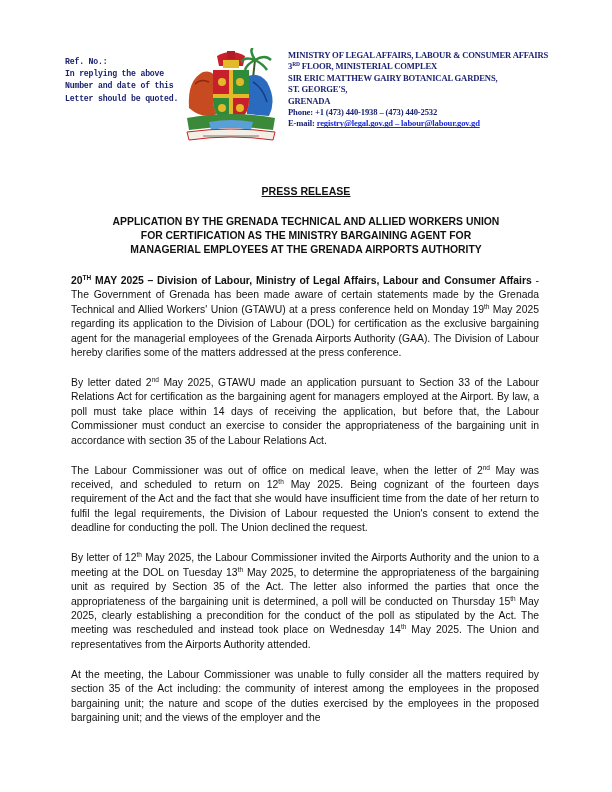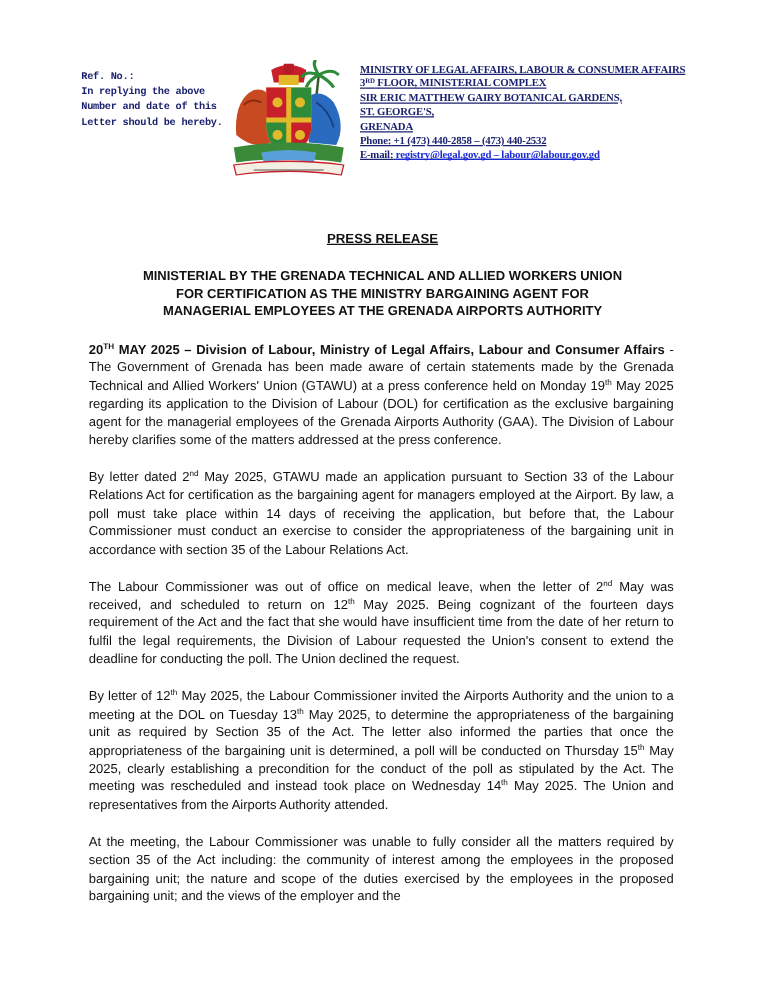--- a/index.html
+++ b/index.html
@@ -9,21 +9,21 @@
   .ref-block { position: absolute; left: 65px; top: 56px; width: 115px;
     font-family: "Liberation Serif", serif; font-weight: bold; color: #1b2270;
     font-size: 8.2px; line-height: 12.2px; letter-spacing: -0.2px; }
   .ref-block div { white-space: nowrap; font-family: Liberation Mono, monospace; }
 
   .crest { position: absolute; left: 183px; top: 48px; width: 96px; height: 100px; }
 
   .ministry { position: absolute; left: 288px; top: 50px; width: 300px;
     font-family: "Liberation Serif", serif; font-weight: bold; color: #1b2270;
     font-size: 8.6px; line-height: 11.4px; letter-spacing: -0.15px; }
-  .ministry div { white-space: nowrap; text-decoration: underline; }
+  .ministry div { white-space: nowrap; }
   .ministry sup { font-size: 5.5px; vertical-align: 3px; line-height: 0; }
   .ministry a { color: #1a2bd6; text-decoration: underline; }
 
   .press-title { position: absolute; left: 0; width: 612px; top: 185px; text-align: center;
     font-family: "Liberation Sans", sans-serif; font-weight: bold; font-size: 10.6px;
     text-decoration: underline; color: #111; }
 
   .headline { position: absolute; left: 40px; width: 532px; top: 215px; text-align: center;
     font-family: "Liberation Sans", sans-serif; font-weight: bold; font-size: 10.4px;
     line-height: 14px; color: #111; }
@@ -38,21 +38,21 @@
 </style>
 </head>
 <body>
 
 <div class="page">
 
   <div class="ref-block">
     <div>Ref. No.:</div>
     <div>In replying the above</div>
     <div>Number and date of this</div>
-    <div>Letter should be hereby.</div>
+    <div>Letter should be quoted.</div>
   </div>
 
   <svg class="crest" viewBox="0 0 96 100">
 
     <path d="M34 8 Q48 0 62 8 L60 18 L36 18 Z" fill="#c8202a"></path>
     <rect x="40" y="12" width="16" height="8" fill="#e3b92a"></rect>
     <rect x="44" y="3" width="8" height="8" fill="#b31b26"></rect>
 
     <path d="M70 30 L72 12" stroke="#3a5a2a" stroke-width="2"></path>
     <path d="M72 12 Q62 8 58 14 M72 12 Q82 6 88 12 M72 12 Q66 2 70 0 M72 12 Q80 16 84 22 M72 12 Q64 16 62 22" stroke="#2e8b3a" stroke-width="2.5" fill="none"></path>
@@ -81,28 +81,28 @@
     <path d="M4 84 Q48 78 92 84 L90 92 Q48 86 6 92 Z" fill="#f3efe4" stroke="#c8202a" stroke-width="1"></path>
     <path d="M20 88 L76 88" stroke="#555" stroke-width="0.8"></path>
   </svg>
 
   <div class="ministry">
     <div>MINISTRY OF LEGAL AFFAIRS, LABOUR &amp; CONSUMER AFFAIRS</div>
     <div><span>3</span><sup>RD</sup><span> FLOOR, MINISTERIAL COMPLEX</span></div>
     <div>SIR ERIC MATTHEW GAIRY BOTANICAL GARDENS,</div>
     <div>ST. GEORGE'S,</div>
     <div>GRENADA</div>
-    <div><span>Phone:</span><span> +1 (473) 440-2858   – (473) 440-2532</span></div>
+    <div><span>Phone:</span><span> +1 (473) 440-1938   – (473) 440-2532</span></div>
     <div><span>E-mail:</span> <a>registry@legal.gov.gd – labour@labour.gov.gd</a></div>
   </div>
 
   <div class="press-title">PRESS RELEASE</div>
 
   <div class="headline">
-    <div>MINISTERIAL BY THE GRENADA TECHNICAL AND ALLIED WORKERS UNION</div>
+    <div>APPLICATION BY THE GRENADA TECHNICAL AND ALLIED WORKERS UNION</div>
     <div>FOR CERTIFICATION AS THE MINISTRY BARGAINING AGENT FOR</div>
     <div>MANAGERIAL EMPLOYEES AT THE GRENADA AIRPORTS AUTHORITY</div>
   </div>
 
   <div class="content">
     <p><b><span>20</span><sup>TH</sup><span> MAY 2025 – Division of Labour, Ministry of Legal Affairs, Labour and Consumer Affairs</span></b><span> - The Government of Grenada has been made aware of certain statements made by the Grenada Technical and Allied Workers' Union (GTAWU) at a press conference held on Monday 19</span><sup>th</sup><span> May 2025 regarding its application to the Division of Labour (DOL) for certification as the exclusive bargaining agent for the managerial employees of the Grenada Airports Authority (GAA). The Division of Labour hereby clarifies some of the matters addressed at the press conference.</span></p>
 
     <p><span>By letter dated 2</span><sup>nd</sup><span> May 2025, GTAWU made an application pursuant to Section 33 of the Labour Relations Act for certification as the bargaining agent for managers employed at the Airport. By law, a poll must take place within 14 days of receiving the application, but before that, the Labour Commissioner must conduct an exercise to consider the appropriateness of the bargaining unit in accordance with section 35 of the Labour Relations Act.</span></p>
 
     <p><span>The Labour Commissioner was out of office on medical leave, when the letter of 2</span><sup>nd</sup><span> May was received, and scheduled to return on 12</span><sup>th</sup><span> May 2025. Being cognizant of the fourteen days requirement of the Act and the fact that she would have insufficient time from the date of her return to fulfil the legal requirements, the Division of Labour requested the Union's consent to extend the deadline for conducting the poll. The Union declined the request.</span></p>

